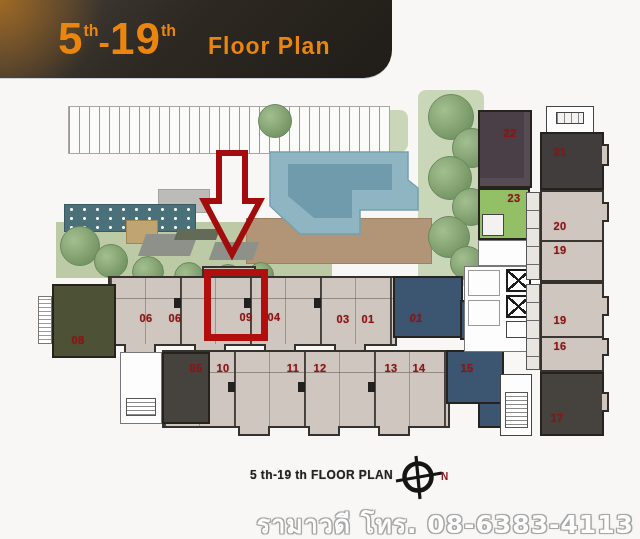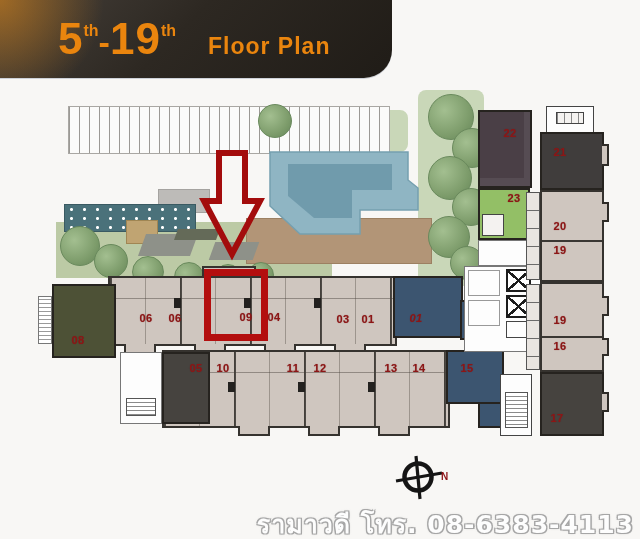--- a/index.html
+++ b/index.html
@@ -188,20 +188,21 @@
   <div class="unum" style="left:560px;top:226px;">20</div>
   <div class="unum" style="left:560px;top:152px;">21</div>
   <div class="unum" style="left:510px;top:133px;">22</div>
   <div class="unum" style="left:514px;top:198px;">23</div>
 
   <svg class="arrow-svg" style="left:198px;top:150px;" width="68" height="112" viewBox="0 0 68 112">
     <polygon points="21,3 47,3 47,51 62,51 34,104 6,51 21,51" fill="none" stroke="#a30c0c" stroke-width="6"></polygon>
   </svg>
   <div class="redbox" style="left:204px;top:269px;width:64px;height:72px;"></div>
 
+  <div class="caption" style="left:250px;top:468px;">5 th-19 th FLOOR PLAN</div>
   <svg class="compass-svg" style="left:392px;top:454px;" width="62" height="48" viewBox="0 0 62 48">
     <circle cx="26" cy="23" r="13.5" fill="none" stroke="#151515" stroke-width="4.5"></circle>
     <line x1="4" y1="27" x2="50" y2="19" stroke="#151515" stroke-width="3.2"></line>
     <line x1="24" y1="2" x2="28" y2="45" stroke="#151515" stroke-width="3.2"></line>
     <text x="49" y="26" font-size="10" font-weight="bold" fill="#8c1014">N</text>
   </svg>
 
   <div class="watermark">รามาวดี โทร. 08-6383-4113</div>
 
   <div class="banner">

